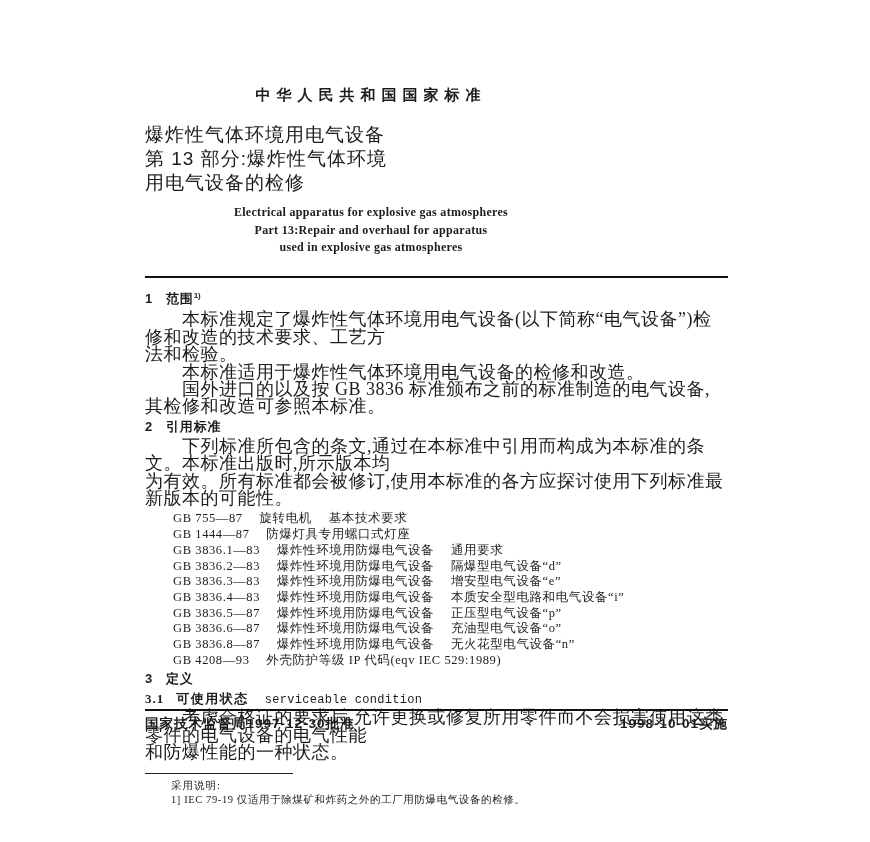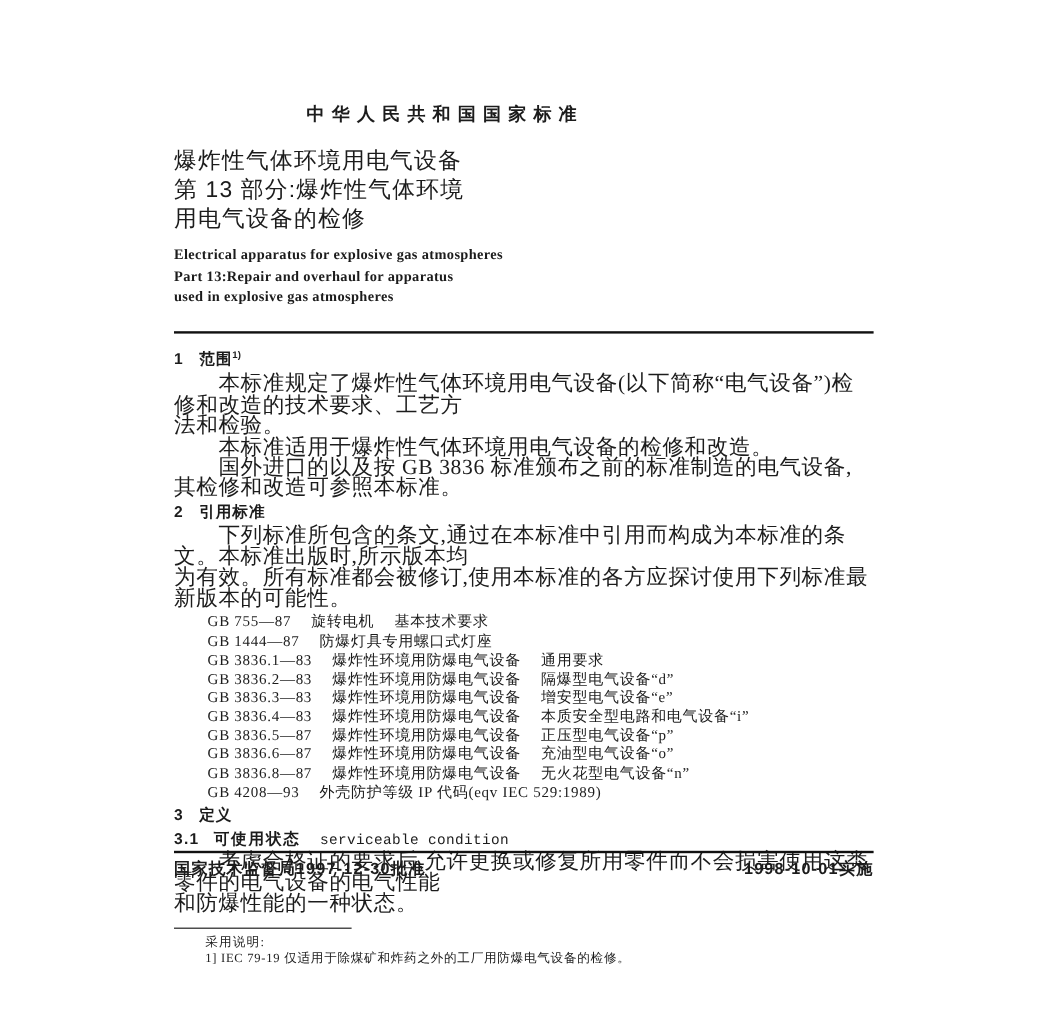--- a/index.html
+++ b/index.html
@@ -8,36 +8,36 @@
 
   
   .std-label{position:absolute;top:86px;left:145px;width:452px;text-align:center;
     font-family:"Liberation Sans",sans-serif;font-weight:bold;font-size:15px;letter-spacing:6px;}
   .title-zh{position:absolute;top:123px;left:145px;width:452px;
     font-family:"Liberation Sans",sans-serif;font-weight:normal;font-size:19px;line-height:24px;
     letter-spacing:1px;white-space:pre-line;}
   .code-block{position:absolute;top:148px;left:528px;width:164px;text-align:right;
     font-family:"Liberation Sans",sans-serif;font-weight:bold;font-size:13px;line-height:16px;
     letter-spacing:0.8px;white-space:pre-line;}
-  .title-en{position:absolute;top:204px;left:145px;width:452px;
+  .title-en{position:absolute;top:204px;left:145px;width:452px;text-align:center;
     font-weight:bold;font-size:12px;line-height:17.5px;letter-spacing:0.3px;white-space:pre-line;}
   .top-rule{position:absolute;top:276px;left:145px;width:583px;height:2px;background:#111;}
 
   
   .content{position:absolute;top:288px;left:145px;width:583px;}
   .sec-h{font-family:"Liberation Sans",sans-serif;font-weight:bold;font-size:13px;
     line-height:16px;margin:0 0 4px 0;letter-spacing:0.8px;}
   .sec-h .num{margin-right:13px;}
   .sec-h sup{font-size:8px;font-weight:bold;vertical-align:super;letter-spacing:0;}
   .sec-h.mt{margin-top:3px;margin-bottom:3px;}
   p.body{margin:0;font-size:18px;line-height:17.4px;letter-spacing:0.5px;white-space:pre-line;}
   .refs{margin:4px 0 0 0;padding-left:28px;font-size:12.5px;line-height:15.7px;
     letter-spacing:0.6px;white-space:pre-line;}
   .term{margin:0;font-size:13px;line-height:17px;}
-  .term .t-num{font-family:Liberation Sans, sans-serif;font-weight:bold;margin-right:12px;letter-spacing:1px;}
+  .term .t-num{font-family:Liberation Serif, serif;font-weight:bold;margin-right:12px;letter-spacing:1px;}
   .term .t-zh{font-family:"Liberation Sans",sans-serif;font-weight:bold;margin-right:16px;letter-spacing:1.5px;text-align:center;}
   .term .t-en{font-size:12px;letter-spacing:0.3px;font-family:Liberation Mono, monospace;}
 
   
   .footnote{margin-top:11px;}
   .fn-sep{width:148px;border:none;border-top:1.5px solid #222;margin:0 0 5px 0;}
   .fn-label{font-size:10.5px;line-height:14px;letter-spacing:1px;padding-left:26px;}
   .fn-text{font-size:10.5px;line-height:14px;letter-spacing:0.6px;padding-left:26px;white-space:pre-line;}
 
   

